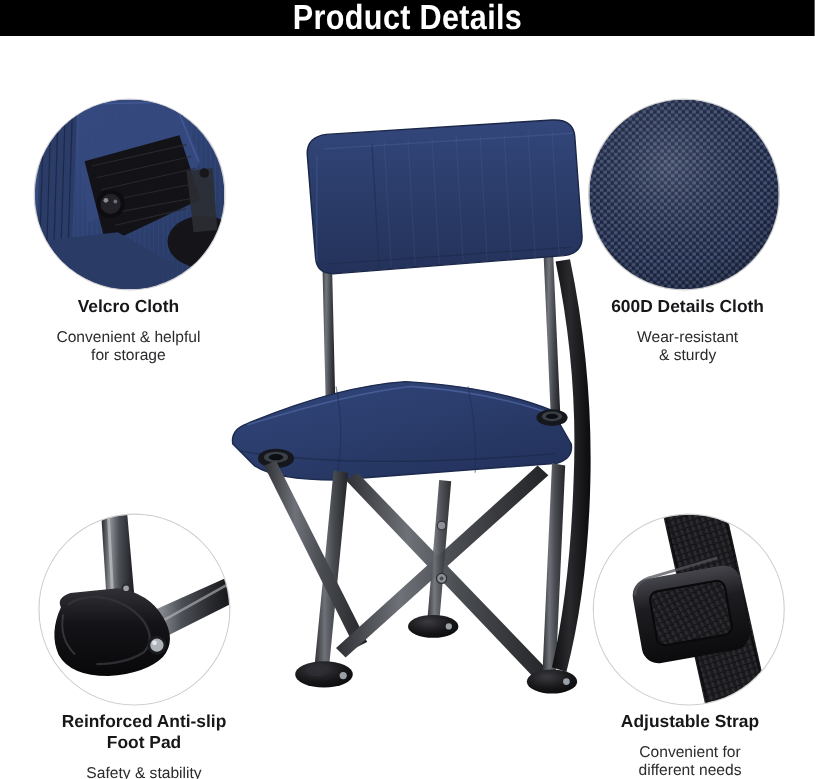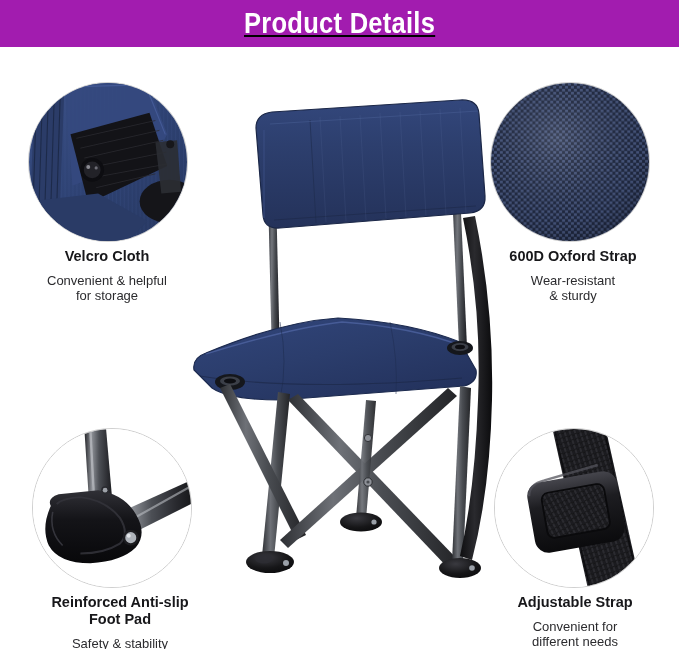--- a/index.html
+++ b/index.html
@@ -6,23 +6,23 @@
   html, body {
     width:679px; height:649px;
     background:#ffffff;
     font-family:"Liberation Sans", sans-serif;
     overflow:hidden;
   }
   #page { position:relative; width:679px; height:649px; background:#fff; }
 
   
   .banner {
-    position:absolute; left:0; top:0; width:679px; height:47px;
-    background:#a21caf;
-    display:flex; align-items:center; justify-content:center;text-decoration:underline;
+    position:absolute; left:0; top:0; width:679px; height:30px;
+    background:#000000;
+    display:flex; align-items:center; justify-content:center;
   }
   .banner-title {
     color:#ffffff;
     font-family:"Liberation Sans Narrow","Liberation Sans", sans-serif;
     font-size:29px; font-weight:bold;
     letter-spacing:0.3px;
     transform:scaleX(0.88);
     transform-origin:center;
     white-space:nowrap;
   }
@@ -274,21 +274,21 @@
             <stop offset="0%" stop-color="#ffffff" stop-opacity="0.13"></stop>
             <stop offset="70%" stop-color="#000000" stop-opacity="0.05"></stop>
             <stop offset="100%" stop-color="#000000" stop-opacity="0.3"></stop>
           </radialGradient>
         </defs>
         <rect width="160" height="160" fill="url(#weave)"></rect>
         <rect width="160" height="160" fill="url(#clothShade)"></rect>
       </svg>
     </div>
     <div class="callout-text">
-      <div class="callout-title">600D Oxford Strap</div>
+      <div class="callout-title">600D Details Cloth</div>
       <div class="callout-sub">Wear-resistant
 &amp; sturdy</div>
     </div>
   </div>
 
   <div class="callout" id="callout-strap">
     <div class="circle-wrap">
       <svg viewBox="0 0 160 160" xmlns="http://www.w3.org/2000/svg">
         <defs>
           <pattern id="webbing" width="5" height="5" patternUnits="userSpaceOnUse" patternTransform="rotate(-18)">

